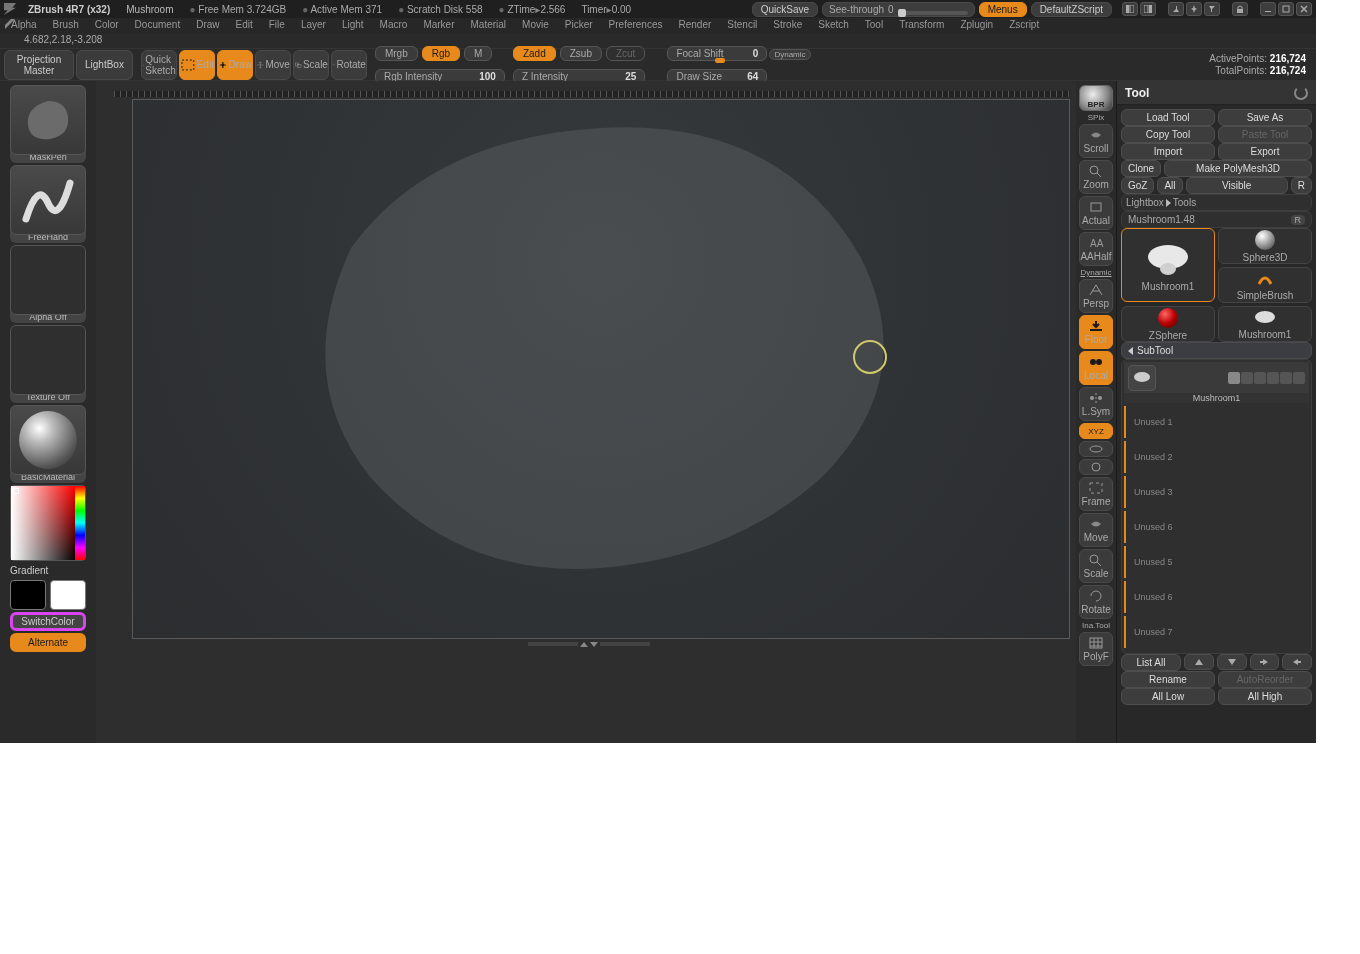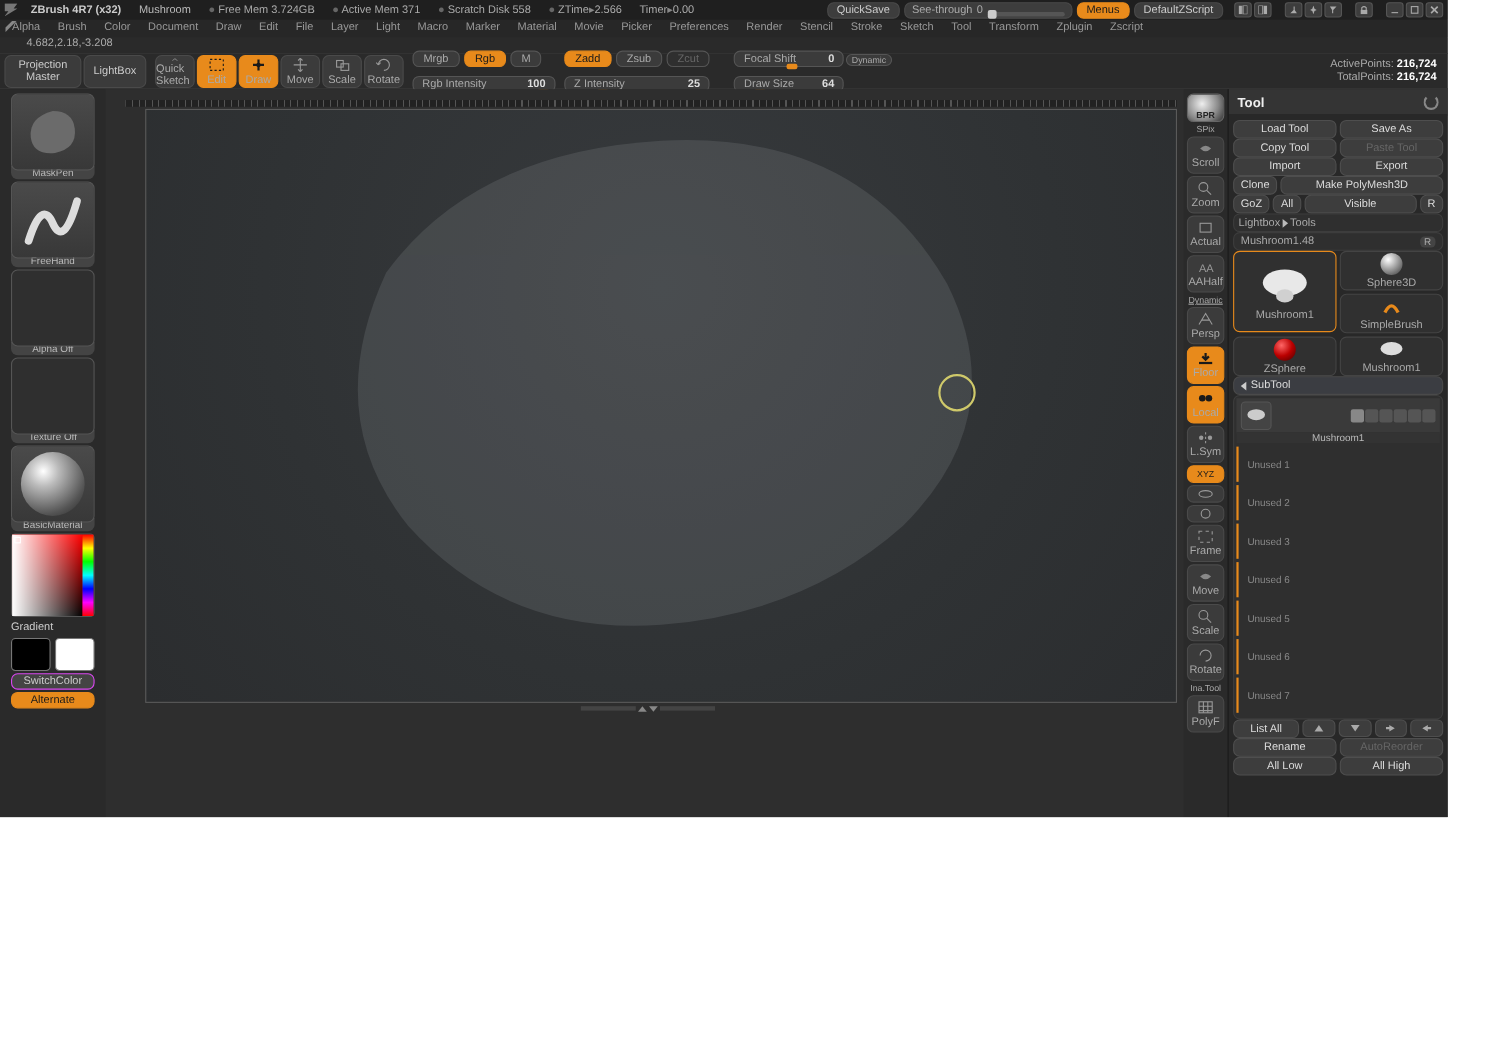--- a/index.html
+++ b/index.html
@@ -18,21 +18,21 @@
 .see-bar{width:70px;height:4px;background:#555;border-radius:2px;position:relative}
 .see-bar::after{content:"";position:absolute;left:0;top:-2px;width:8px;height:8px;background:#ccc;border-radius:2px}
 .winbtns{display:flex;gap:2px;margin-left:6px}
 .winbtn{width:16px;height:14px;background:#3d3d3d;border:1px solid #555;border-radius:3px;display:flex;align-items:center;justify-content:center;cursor:pointer}
 .winbtn svg{width:8px;height:8px}
 .topmenu{height:16px;background:#272727;display:flex;align-items:flex-start;gap:2px;padding:0 4px}
 .topmenu span{padding:1px 7px;color:#999;cursor:pointer;border-radius:3px}
 .coords{height:14px;padding:0 24px;color:#aaa;font-size:10px;background:#2a2a2a}
 .toolbar{height:33px;background:#2a2a2a;display:flex;align-items:center;padding:0 4px;gap:2px;border-top:1px solid #333;border-bottom:1px solid #333}
 .big-btn{background:#3b3b3b;border:1px solid #4a4a4a;border-radius:6px;padding:0 8px;height:30px;display:flex;align-items:center;justify-content:center;text-align:center;font-size:10px;color:#ccc;cursor:pointer;line-height:11px}
-.sq-btn{width:36px;height:30px;background:#3b3b3b;border:1px solid #4a4a4a;border-radius:6px;display:flex;flex-direction:column;align-items:center;justify-content:center;cursor:pointer;font-size:8px;color:#aaa;gap:1px}
+.sq-btn{width:36px;height:30px;background:#3b3b3b;border:1px solid #4a4a4a;border-radius:6px;display:flex;flex-direction:row;align-items:center;justify-content:center;cursor:pointer;font-size:8px;color:#aaa;gap:1px}
 .sq-btn.orange{background:#e88a1b;border-color:#e88a1b;color:#1a1a1a}
 .sq-btn svg{width:16px;height:14px}
 .toolbar .spacer{width:4px}
 .mode-area{display:flex;flex-direction:column;gap:8px;margin-left:6px}
 .mode-row{display:flex;align-items:center;gap:4px}
 .pill{border:1px solid #555;border-radius:6px;padding:1px 9px;font-size:10px;color:#aaa;background:#3b3b3b;cursor:pointer}
 .pill.orange{background:#e88a1b;border-color:#e88a1b;color:#1a1a1a}
 .pill.disabled{color:#666;background:#2f2f2f}
 .slider-lbl{display:flex;align-items:flex-end;gap:4px;background:#3b3b3b;border:1px solid #555;border-radius:6px;padding:1px 8px;position:relative;min-width:130px}
 .slider-lbl.narrow{min-width:100px}
@@ -45,21 +45,21 @@
 .leftbar{width:96px;background:#2a2a2a;display:flex;flex-direction:column;align-items:center;padding:4px;gap:2px}
 .thumb{width:76px;height:70px;background:linear-gradient(#4a4a4a,#383838);border:1px solid #555;border-radius:6px;display:flex;align-items:center;justify-content:center;cursor:pointer;position:relative}
 .thumb-lbl{width:76px;text-align:center;font-size:9px;color:#bbb;background:#444;border-radius:0 0 6px 6px;margin-top:-6px;padding:1px 0}
 .thumb.dark{background:#2f2f2f}
 .mat-sphere{width:58px;height:58px;border-radius:50%;background:radial-gradient(circle at 35% 30%,#fff,#bbb 25%,#555 70%,#222)}
 .colorpick{width:76px;height:76px;background:linear-gradient(45deg,#000,#f00);border:1px solid #555;border-radius:4px;position:relative;cursor:crosshair}
 .hue-strip{position:absolute;right:0;top:0;width:10px;height:100%;background:linear-gradient(#f00,#ff0,#0f0,#0ff,#00f,#f0f,#f00)}
 .grad-lbl{width:76px;text-align:left;font-size:10px;color:#ccc;padding:2px 0}
 .sw-row{display:flex;gap:4px}
 .swatch{width:36px;height:30px;border:1px solid #777;border-radius:4px;cursor:pointer}
-.sm-btn-full{width:76px;background:#444;border:1px solid #d946ef;border-radius:6px;padding:1px 0;text-align:center;font-size:10px;color:#ccc;cursor:pointer}
+.sm-btn-full{width:76px;background:#444;border:3px solid #d946ef;border-radius:6px;padding:1px 0;text-align:center;font-size:10px;color:#ccc;cursor:pointer}
 .sm-btn-full.orange{background:#e88a1b;border-color:#e88a1b;color:#1a1a1a}
 .canvas-wrap{flex:1;position:relative;background:#2e2e2e;padding:10px 0 10px 6px}
 .ruler{height:6px;background:#222;margin:0 6px 2px 12px;background-image:repeating-linear-gradient(90deg,#555 0,#555 1px,transparent 1px,transparent 6px)}
 .canvas{position:relative;margin:0 6px 0 30px;height:540px;border:1px solid #5a5a5a;background:radial-gradient(circle at 50% 30%,#373a3d,#2f3234 60%,#2b2d2f);overflow:hidden}
 .silhouette{position:absolute;left:50%;top:48%;transform:translate(-50%,-50%);width:680px;height:520px;opacity:.15}
 .silhouette svg{width:100%;height:100%}
 .cursor-ring{position:absolute;width:34px;height:34px;border:2px solid #cfc96a;border-radius:50%;left:720px;top:240px}
 .canvas-scroll{height:10px;display:flex;justify-content:center;align-items:center;gap:2px}
 .canvas-scroll .bar{width:50px;height:4px;background:#444}
 .canvas-scroll .arr{width:0;height:0;border-left:4px solid transparent;border-right:4px solid transparent;border-bottom:5px solid #888}

